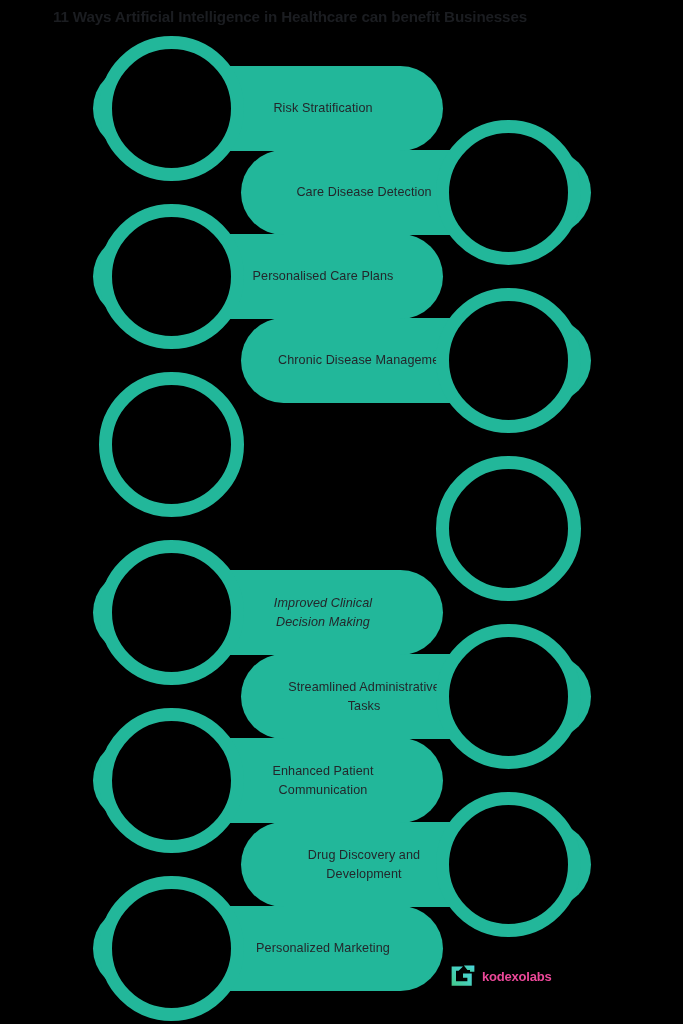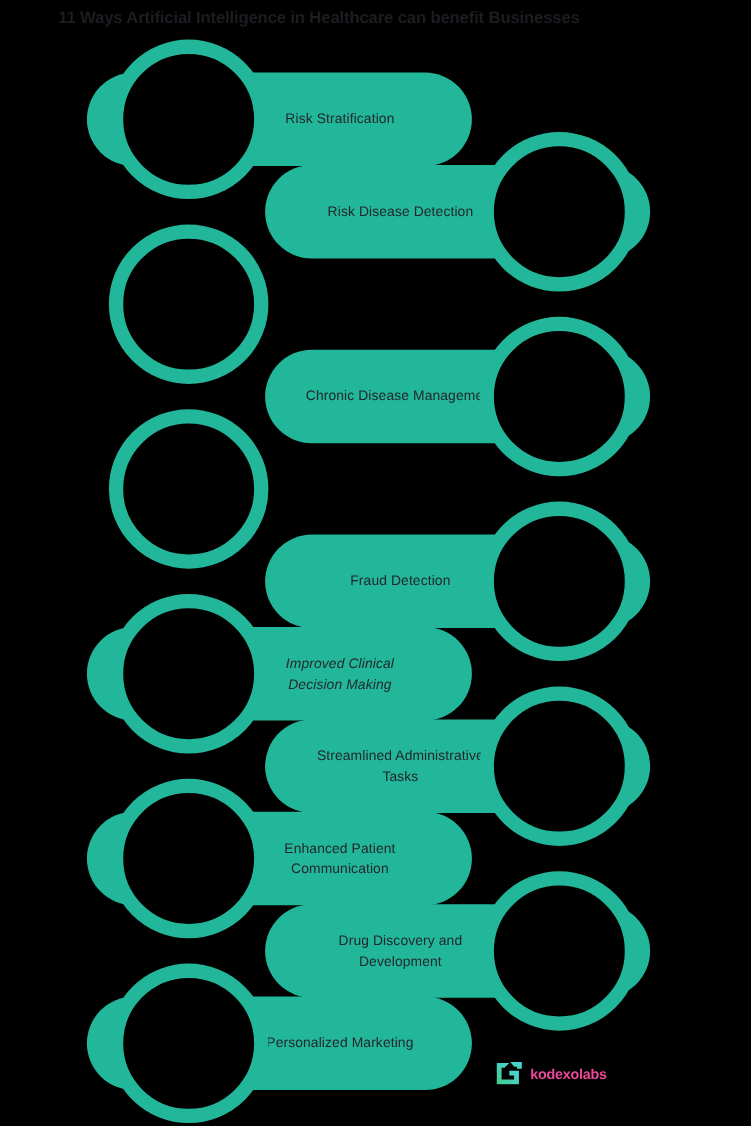--- a/index.html
+++ b/index.html
@@ -51,21 +51,21 @@
     position: absolute;
     top: 30px;
     height: 85px;
     background: var(--teal, #22b79a);
     border-radius: 44px;
     display: flex;
     align-items: center;
     justify-content: center;
   }
 
-  .row-left .pill  { left: 79px;  width: 350px; }
+  .row-left .pill  { left: 93px;  width: 350px; }
   .row-right .pill { left: 241px; width: 350px; }
 
   
   .ring {
     position: absolute;
     top: 0;
     width: 145px;
     height: 145px;
     border-radius: 50%;
     border: 13px solid var(--teal, #22b79a);
@@ -127,40 +127,40 @@
 
 <div id="chain">
     <div class="chain-row row-left" style="top: 36px; left: 0px; width: 683px; z-index: 22;">
       <div class="pill">
         <span class="pill-label">Risk Stratification</span>
       </div>
       <div class="ring"></div>
     </div>
     <div class="chain-row row-right" style="top: 120px; left: 0px; width: 683px; z-index: 20;">
       <div class="pill">
-        <span class="pill-label">Risk Disease Detection</span>
+        <span class="pill-label">Care Disease Detection</span>
       </div>
       <div class="ring"></div>
     </div>
     <div class="chain-row row-left" style="top: 204px; left: 0px; width: 683px; z-index: 18;">
+      <div class="pill">
+        <span class="pill-label">Personalised Care Plans</span>
+      </div>
       <div class="ring"></div>
     </div>
     <div class="chain-row row-right" style="top: 288px; left: 0px; width: 683px; z-index: 16;">
       <div class="pill">
         <span class="pill-label">Chronic Disease Management</span>
       </div>
       <div class="ring"></div>
     </div>
     <div class="chain-row row-left" style="top: 372px; left: 0px; width: 683px; z-index: 14;">
       <div class="ring"></div>
     </div>
     <div class="chain-row row-right" style="top: 456px; left: 0px; width: 683px; z-index: 12;">
-      <div class="pill">
-        <span class="pill-label">Fraud Detection</span>
-      </div>
       <div class="ring"></div>
     </div>
     <div class="chain-row row-left" style="top: 540px; left: 0px; width: 683px; z-index: 10; font-style: italic;">
       <div class="pill">
         <span class="pill-label">Improved Clinical
 Decision Making</span>
       </div>
       <div class="ring"></div>
     </div>
     <div class="chain-row row-right" style="top: 624px; left: 0px; width: 683px; z-index: 8;">

